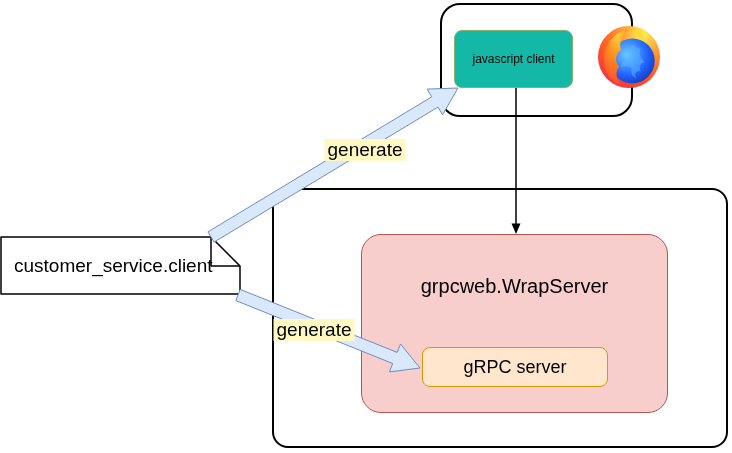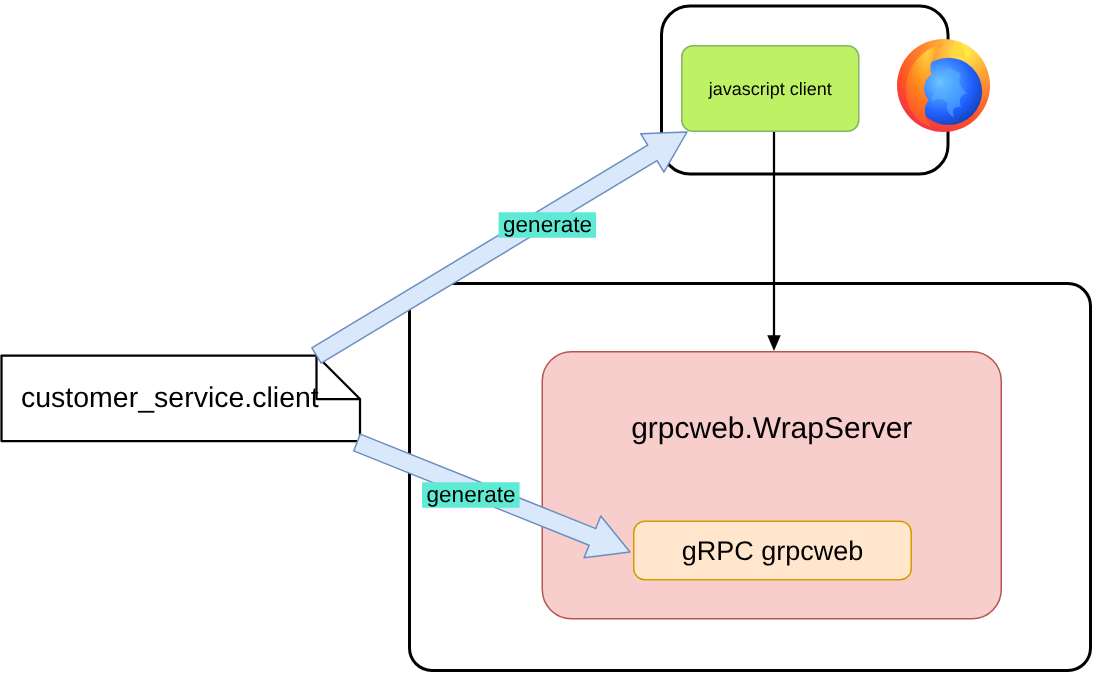--- a/index.html
+++ b/index.html
@@ -8,21 +8,21 @@
     font-family:"Liberation Sans", sans-serif;color:#000;
   }
   .abs{position:absolute;}
   
   .container-box{border:2px solid #000;background:#fff;box-sizing:border-box;}
   .client-container{left:440px;top:3px;width:193px;height:114px;border-radius:20px;}
   .server-container{left:272px;top:188px;width:456px;height:260px;border-radius:16px;}
   
   .green-node{
     left:454px;top:30px;width:119px;height:58px;border-radius:8px;
-    background:#bef264;border:1px solid #82b366;box-sizing:border-box;
+    background:#14b8a6;border:1px solid #82b366;box-sizing:border-box;
     display:flex;align-items:center;justify-content:center;font-size:12px;
   }
   .pink-node{
     left:361px;top:234px;width:307px;height:179px;border-radius:20px;
     background:#f8cecc;border:1px solid #b85450;box-sizing:border-box;
   }
   .pink-node .node-label{
     position:absolute;top:40px;left:0;width:100%;text-align:center;font-size:20px;
   }
   .orange-node{
@@ -30,21 +30,21 @@
     background:#ffe6cc;border:1px solid #d79b00;box-sizing:border-box;
     display:flex;align-items:center;justify-content:center;font-size:18px;
   }
   
   .note-label{
     left:1px;top:237px;width:239px;height:57px;display:flex;align-items:center;
     padding-left:13px;box-sizing:border-box;font-size:19px;white-space:nowrap;
   }
   
   .edge-label{
-    transform:translate(-50%,-50%);background:#5eead4;padding:0 3px;font-size:15px;
+    transform:translate(-50%,-50%);background:#fef9c3;padding:0 3px;font-size:19px;
     white-space:nowrap;
   }
   .edge-label.one{left:365px;top:150px;}
   .edge-label.two{left:314px;top:330px;}
   
   #overlay{position:absolute;left:0;top:0;width:732px;height:453px;pointer-events:none;}
   .block-arrow{stroke:#6c8ebf;stroke-width:1;stroke-linejoin:round;}
   .note-shape{fill:#ffffff;stroke:#000000;stroke-width:1.5;stroke-linejoin:round;}
   .fold-line{fill:none;stroke:#000000;stroke-width:1.5;stroke-linejoin:round;}
   .thin-edge{stroke:#000;stroke-width:1.5;}
@@ -57,21 +57,21 @@
 
   <div class="abs container-box client-container"></div>
 
   <div class="abs container-box server-container"></div>
 
   <div class="abs pink-node">
     <div class="node-label">grpcweb.WrapServer</div>
   </div>
 
   <div class="abs orange-node">
-    <span>gRPC grpcweb</span>
+    <span>gRPC server</span>
   </div>
 
   <div class="abs green-node">
     <span>javascript client</span>
   </div>
 
   <svg id="overlay">
 
     <polygon class="note-shape" points="1,237 211,237 240,266 240,294 1,294"></polygon>
     <path class="fold-line" d="M211,237 L211,266 L240,266"></path>

